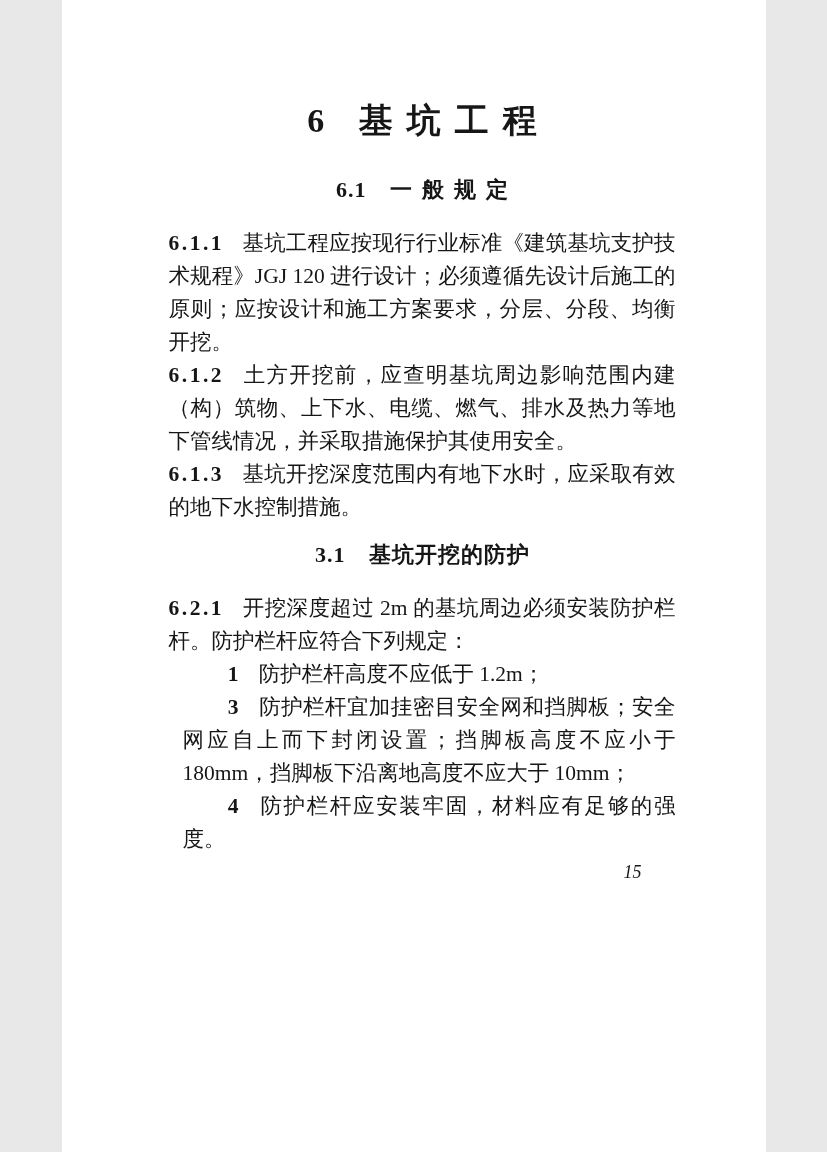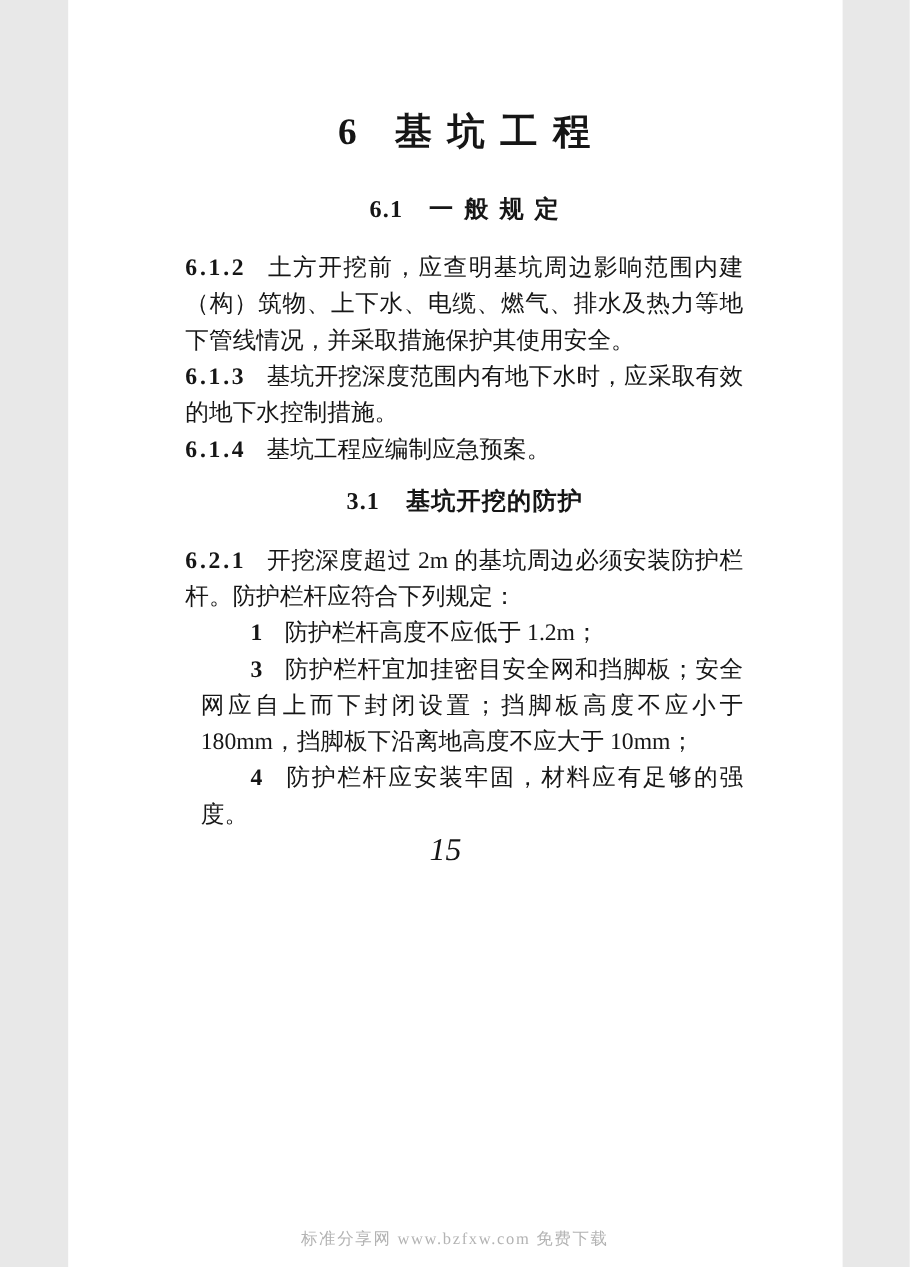--- a/index.html
+++ b/index.html
@@ -59,23 +59,23 @@
   }
   .item { text-indent: 2.1em; margin-left: 14px; }
   .item-num {
     font-weight: 700;
     padding-right: 15px;
     font-style: normal;
   }
   
   .page-number {
     margin-top: 2px;
-    text-align: center;
+    text-align: right;
     padding-right: 34px;
-    font-size: 29px;
+    font-size: 18px;
     line-height: 28px;
     font-style: italic;
   }
   
   .watermark {
     position: absolute;
     left: 0;
     right: 0;
     bottom: 16px;
     text-align: center;
@@ -92,35 +92,35 @@
   <h1 class="chapter-title">
     <span class="ch-num">6</span>
     <span class="ch-text">基坑工程</span>
   </h1>
 
   <h2 class="section-heading first">
     <span class="sec-num">6.1</span>
     <span class="sec-text wide">一般规定</span>
   </h2>
 
+  <p class="clause">
+    <b class="clause-num">6.1.1</b>
+    <span>基坑工程应按现行行业标准《建筑基坑支护技术规程》JGJ 120 进行设计；必须遵循先设计后施工的原则；应按设计和施工方案要求，分层、分段、均衡开挖。</span>
+  </p>
 
   <p class="clause">
     <b class="clause-num">6.1.2</b>
     <span>土方开挖前，应查明基坑周边影响范围内建（构）筑物、上下水、电缆、燃气、排水及热力等地下管线情况，并采取措施保护其使用安全。</span>
   </p>
 
   <p class="clause">
     <b class="clause-num">6.1.3</b>
     <span>基坑开挖深度范围内有地下水时，应采取有效的地下水控制措施。</span>
   </p>
 
-  <p class="clause">
-    <b class="clause-num">6.1.4</b>
-    <span>基坑工程应编制应急预案。</span>
-  </p>
 
   <h2 class="section-heading second">
     <span class="sec-num">3.1</span>
     <span class="sec-text tight">基坑开挖的防护</span>
   </h2>
 
   <p class="clause">
     <b class="clause-num">6.2.1</b>
     <span>开挖深度超过 2m 的基坑周边必须安装防护栏杆。防护栏杆应符合下列规定：</span>
   </p>
@@ -137,15 +137,14 @@
   </p>
 
   <p class="item">
     <b class="item-num">4</b>
     <span>防护栏杆应安装牢固，材料应有足够的强度。</span>
   </p>
 
 
   <div class="page-number">15</div>
 
-  <div class="watermark">标准分享网 www.bzfxw.com 免费下载</div>
 
 </div>
 
 </body></html>

